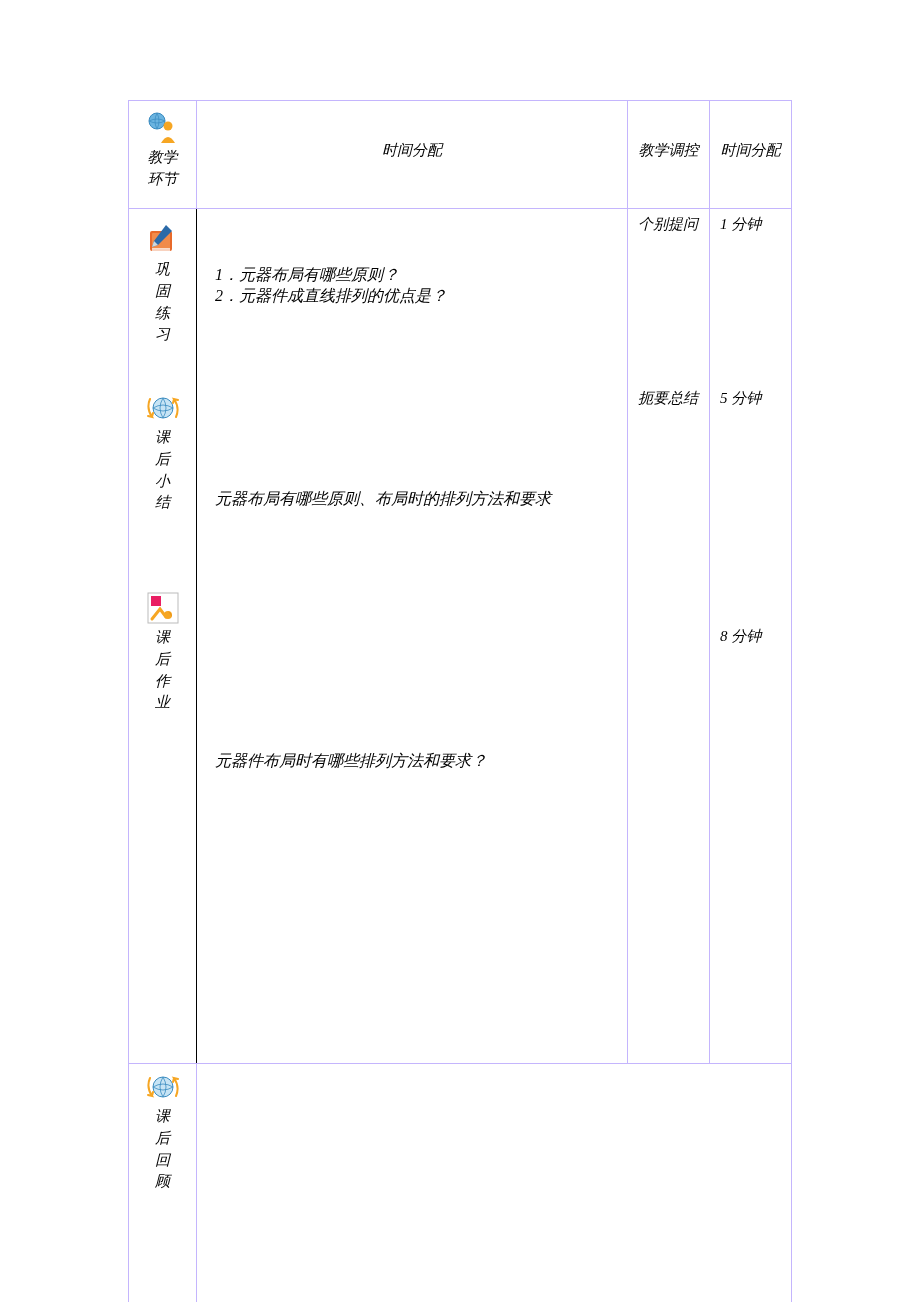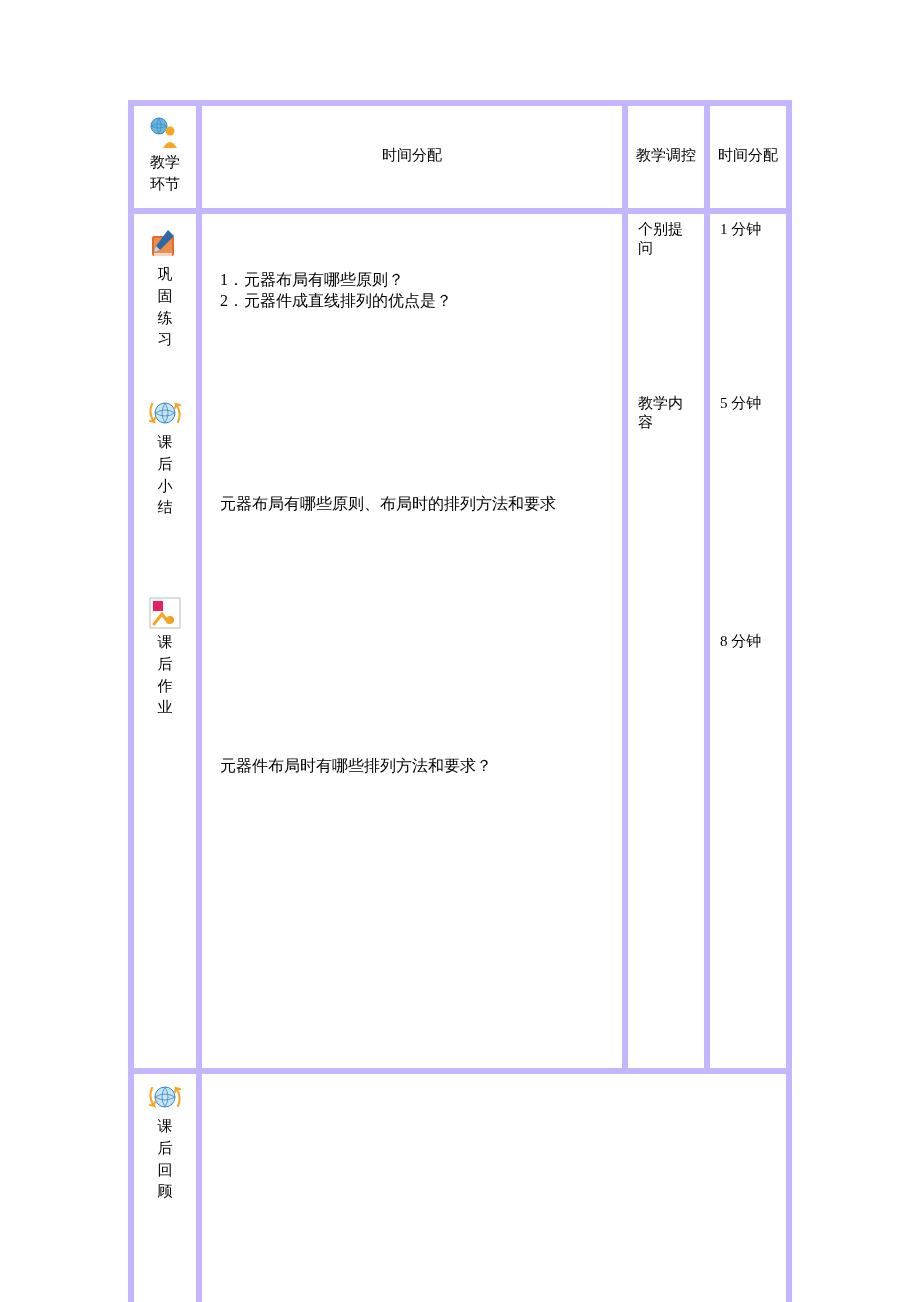--- a/index.html
+++ b/index.html
@@ -1,18 +1,18 @@
 <!DOCTYPE html>
 <html><head>
   <meta charset="utf-8">
   <style>
     body { margin: 0; padding: 0; font-family: "SimSun", "宋体", serif; background: #fff; display: flex; justify-content: center; }
     .page { width: 920px; padding: 100px 128px 0 128px; box-sizing: border-box; }
     table { border-collapse: collapse; width: 100%; table-layout: fixed; }
-    td { border: 6px solid #c4b5fd; vertical-align: top; padding: 0; }
+    td { border: 1px solid #c4b5fd; vertical-align: top; padding: 0; font-style: italic; }
     .col1 { width: 68px; }
     .col2 { width: auto; }
     .col3 { width: 82px; }
     .col4 { width: 82px; }
     .icon { width: 34px; height: 34px; display: block; margin: 6px auto 2px auto; }
     .section-label { text-align: center; font-size: 15px; line-height: 1.45; padding: 0 4px 8px 4px; }
     .section-label div { text-align: center; }
     .header-cell { text-align: center; font-size: 15px; padding: 40px 4px; }
     .content-cell { font-size: 16px; padding: 12px 18px; }
     .inner-cell { font-size: 15px; padding: 8px 10px; }
@@ -120,21 +120,21 @@
         </div>
         <div class="content-cell content-homework sec3">
           <div>元器件布局时有哪些排列方法和要求？</div>
         </div>
       </td>
       <td>
         <div class="inner-cell sec1" style="padding-top:6px;">
           <div>个别提问</div>
         </div>
         <div class="inner-cell sec2" style="padding-top:6px;">
-          <div>教学内容</div>
+          <div>扼要总结</div>
         </div>
         <div class="inner-cell sec3">
           <div></div>
         </div>
       </td>
       <td>
         <div class="inner-cell sec1" style="padding-top:6px;">
           <div>1 分钟</div>
         </div>
         <div class="inner-cell sec2" style="padding-top:6px;">

